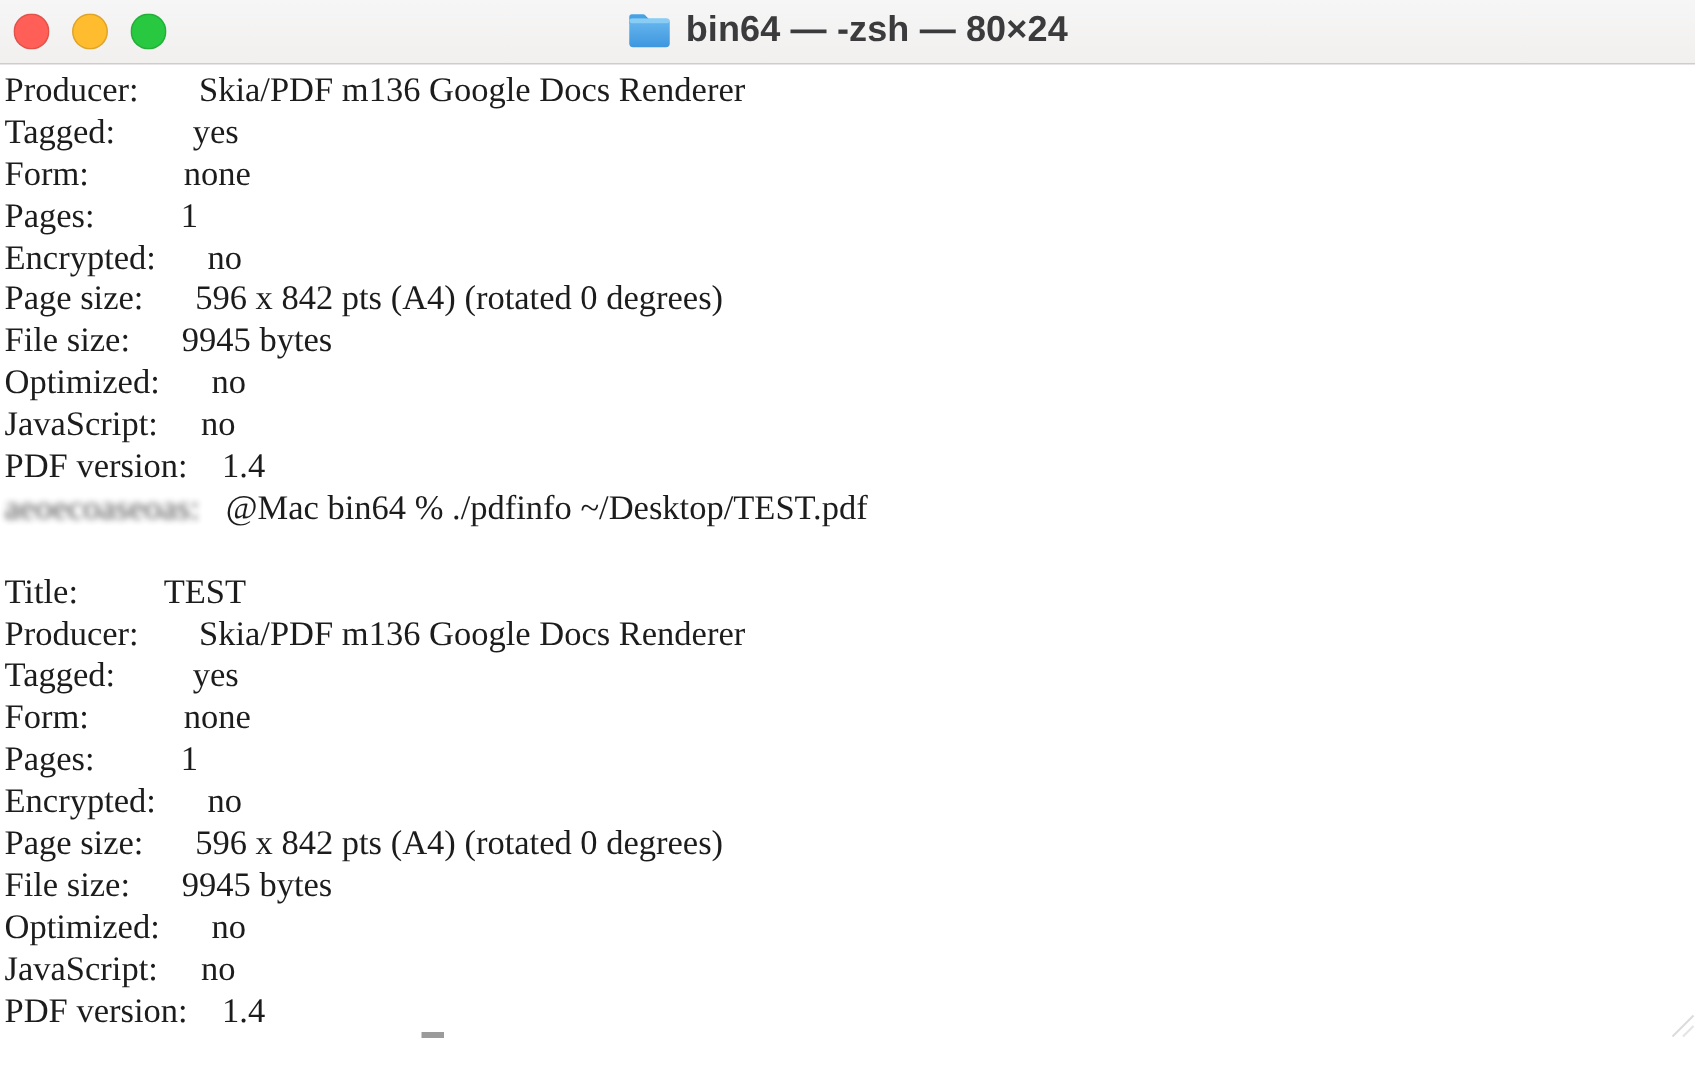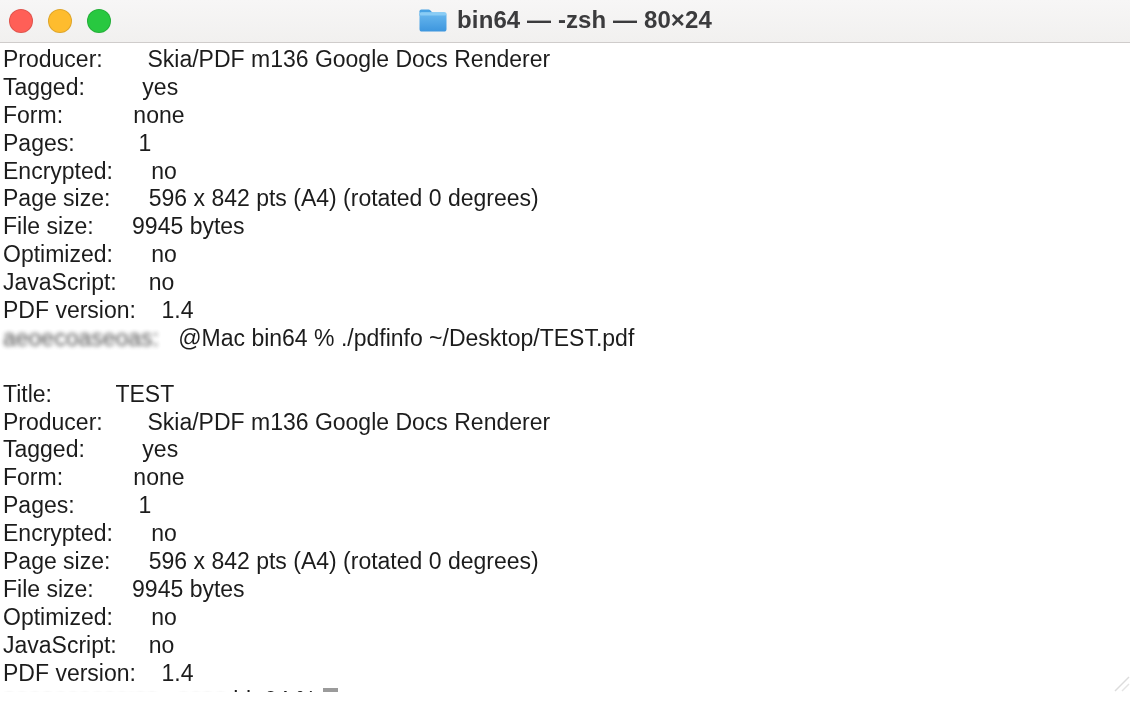--- a/index.html
+++ b/index.html
@@ -36,21 +36,21 @@
     font-size:24px;font-weight:bold;color:#3b3b3d;
     letter-spacing:0.1px;
     white-space:nowrap;
   }
 
   
   .terminal{
     position:absolute;top:44px;left:0;right:0;bottom:0;
     background:var(--term-bg);
     padding:2px 0 0 3px;
-    font-family:Liberation Sans, sans-serif;
+    font-family:Liberation Serif, serif;
     font-size:23px;
     color:var(--term-fg);
     white-space:pre;
     overflow:hidden;
     cursor:text;
   }
   .term-line{height:27.9px;line-height:27.9px;white-space:pre;}
   .redacted{
     filter:blur(2.2px);
     opacity:0.8;

